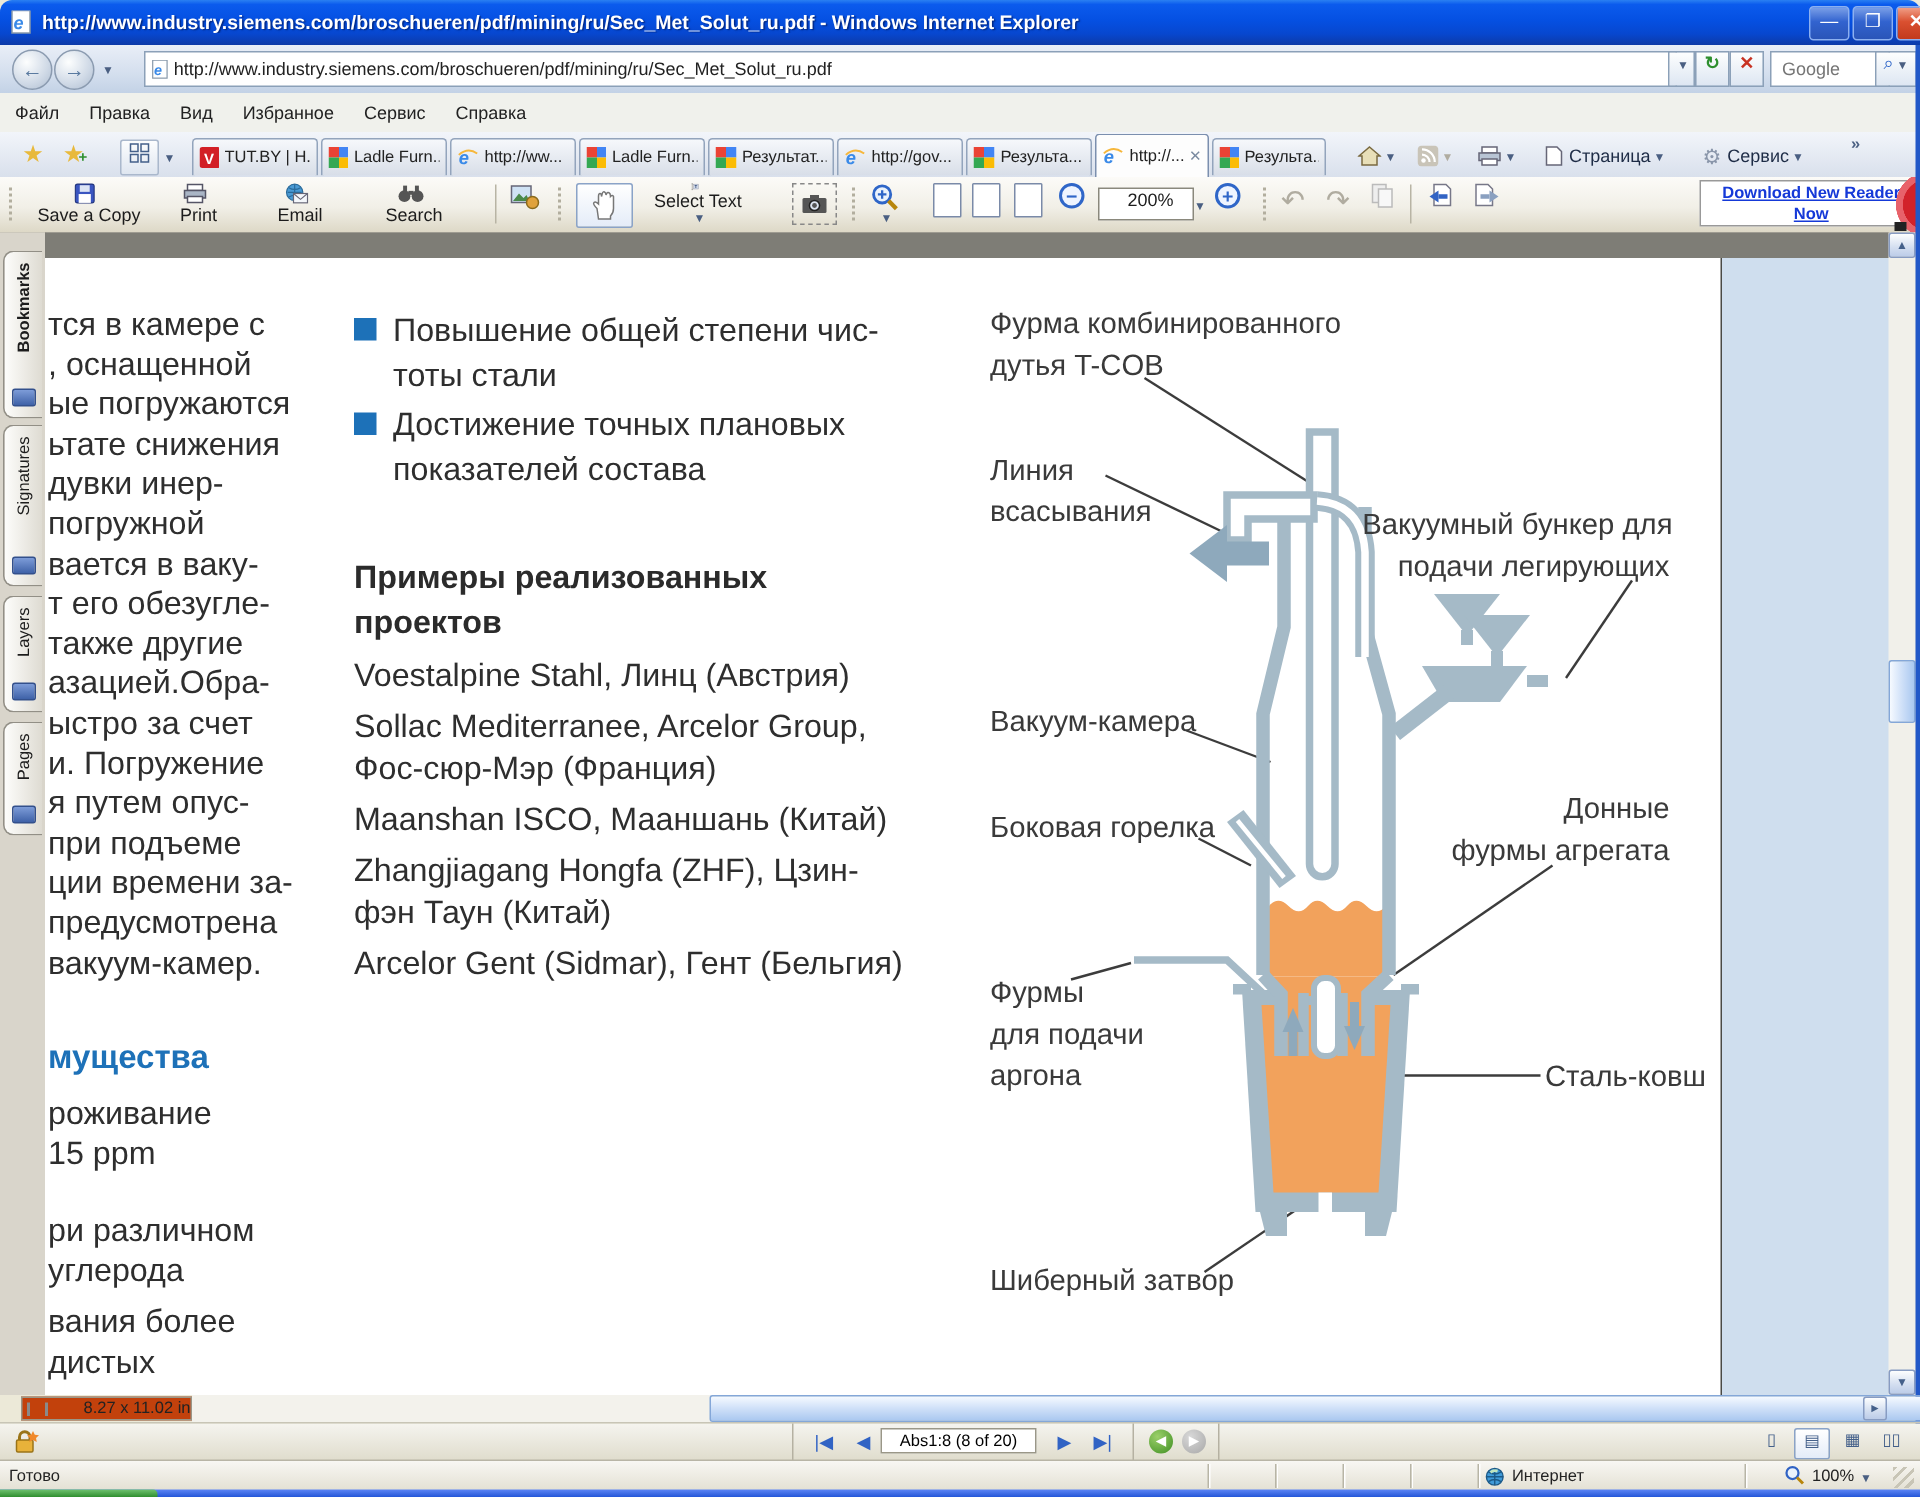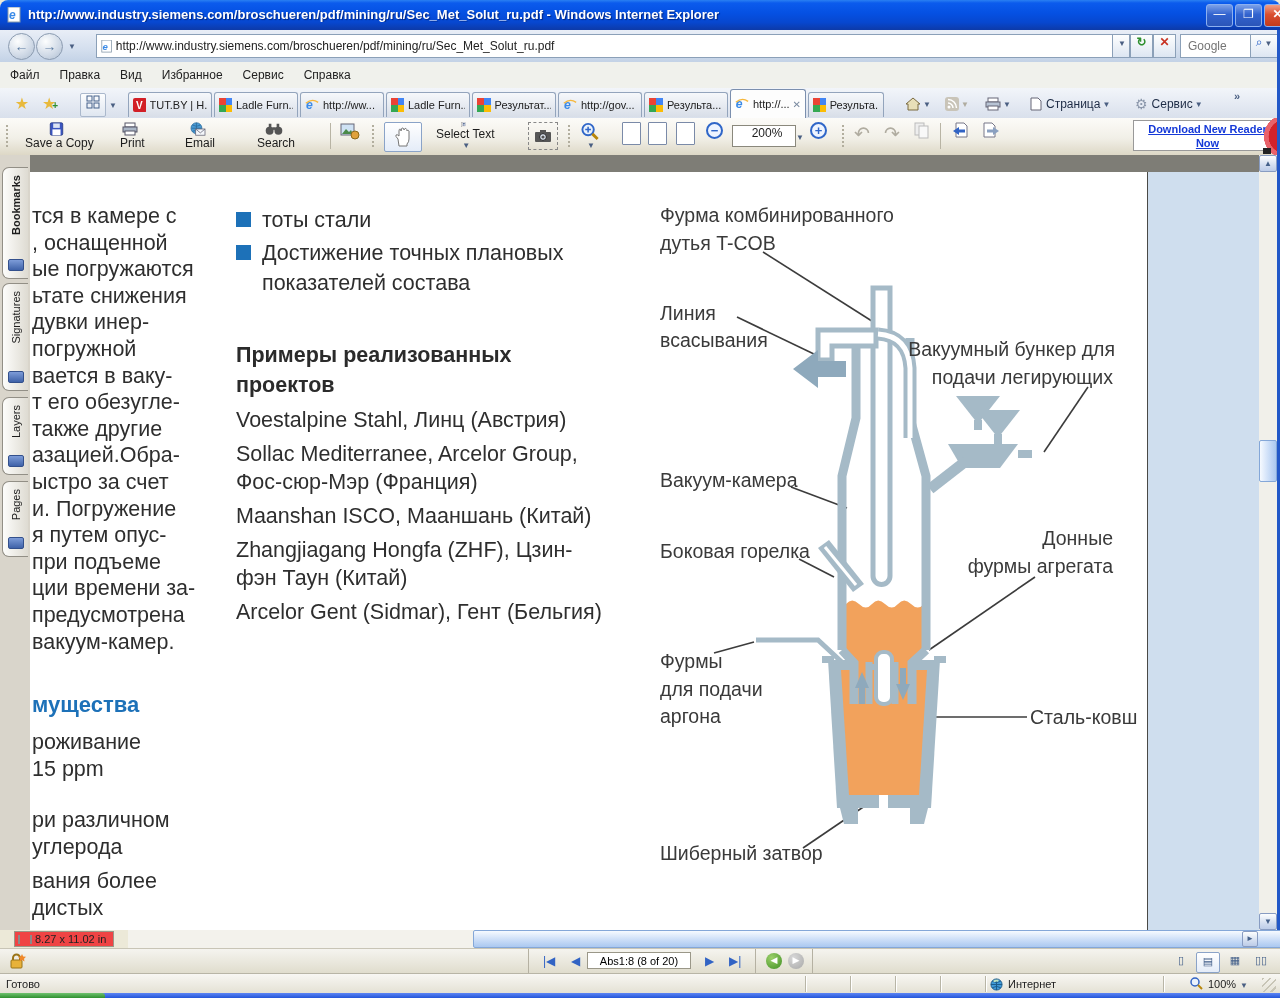--- a/index.html
+++ b/index.html
@@ -59,21 +59,21 @@
   .bluehead{font-weight:bold;color:#1d71b8;font-size:22px;}
   .projline{line-height:28px;}
   .pgap{margin-top:6px;}
   
   .xpbtn{position:absolute;background:linear-gradient(180deg,#fdfefe,#d3def0 60%,#bccce8);border:1px solid #889cc2;border-radius:2px;color:#44608a;text-align:center;box-sizing:border-box;}
   #vscroll{left:1259px;top:155px;width:18px;height:775px;background:#f1f0ea;}
   #vthumb{position:absolute;left:0px;top:285px;width:18px;height:42px;background:linear-gradient(90deg,#f6faff,#cfe0f8 50%,#aac8f0);border:1px solid #84a7d8;border-radius:2px;box-sizing:border-box;}
   #hscrollrow{left:0;top:930px;width:1259px;height:18px;background:#ece9d8;}
   #htrack{position:absolute;left:128px;top:0;width:1131px;height:18px;background:#f3f2ec;}
   #hthumb{position:absolute;left:345px;top:0px;width:897px;height:18px;background:linear-gradient(180deg,#f6faff,#cfe0f8 50%,#aac8f0);border:1px solid #84a7d8;border-radius:2px;box-sizing:border-box;}
-  #pgsizebox{position:absolute;left:14px;top:1px;width:100px;height:16px;background:#ef4444;border:1px solid #9a9788;font-size:11px;color:#222;display:flex;align-items:center;box-sizing:border-box;}
+  #pgsizebox{position:absolute;left:14px;top:1px;width:114px;height:16px;background:#c2410c;border:1px solid #9a9788;font-size:11px;color:#222;display:flex;align-items:center;box-sizing:border-box;justify-content:space-between;}
   #readerstatus{left:0;top:948px;width:1280px;height:25px;background:linear-gradient(180deg,#f5f4ef,#dfdccc);border-top:1px solid #c8c5b6;}
   .navtri{color:#3163c4;font-size:12px;margin:0 5px;}
   #navbox{position:absolute;left:587px;top:3px;width:104px;height:17px;background:#fff;border:1px solid #9a9788;font-size:11px;text-align:center;line-height:16px;box-sizing:border-box;}
   .viewcirc{width:16px;height:16px;border-radius:50%;text-align:center;line-height:15px;color:#fff;font-size:9px;}
   .layico{position:absolute;top:3px;width:22px;height:19px;text-align:center;line-height:17px;font-size:11px;color:#44608a;}
   #winstatus{left:0;top:973px;width:1280px;height:20px;background:linear-gradient(180deg,#f8f7f3,#e3e0d3);border-top:1px solid #b8b5a6;font-size:11px;color:#222;}
   .spane{position:absolute;top:2px;height:16px;border-right:1px solid #b8b5a6;box-shadow:1px 0 0 #fff;}
   #taskbar{left:0;top:993px;width:1280px;height:5px;background:linear-gradient(180deg,#5c85f5,#2456d8);}
   #startsliver{position:absolute;left:0;top:0;width:105px;height:5px;background:linear-gradient(180deg,#6fc26f,#2f8f2f);border-radius:0 3px 0 0;}
   svg text{font-family:"Liberation Sans",sans-serif;}
@@ -425,20 +425,21 @@
           <div class="pline">углерода</div>
           <div class="pline" style="margin-top:7px">вания более</div>
           <div class="pline">дистых</div>
         </div>
       </div>
 
       <div id="colmid">
         <div class="bullrow">
           <span class="bsq"></span>
           <span>
+              <span class="pline" style="display:block">Повышение общей степени чис-</span>
               <span class="pline" style="display:block">тоты стали</span>
             </span>
         </div>
         <div class="bullrow" style="margin-top:3px">
           <span class="bsq"></span>
           <span>
               <span class="pline" style="display:block">Достижение точных плановых</span>
               <span class="pline" style="display:block">показателей состава</span>
             </span>
         </div>

